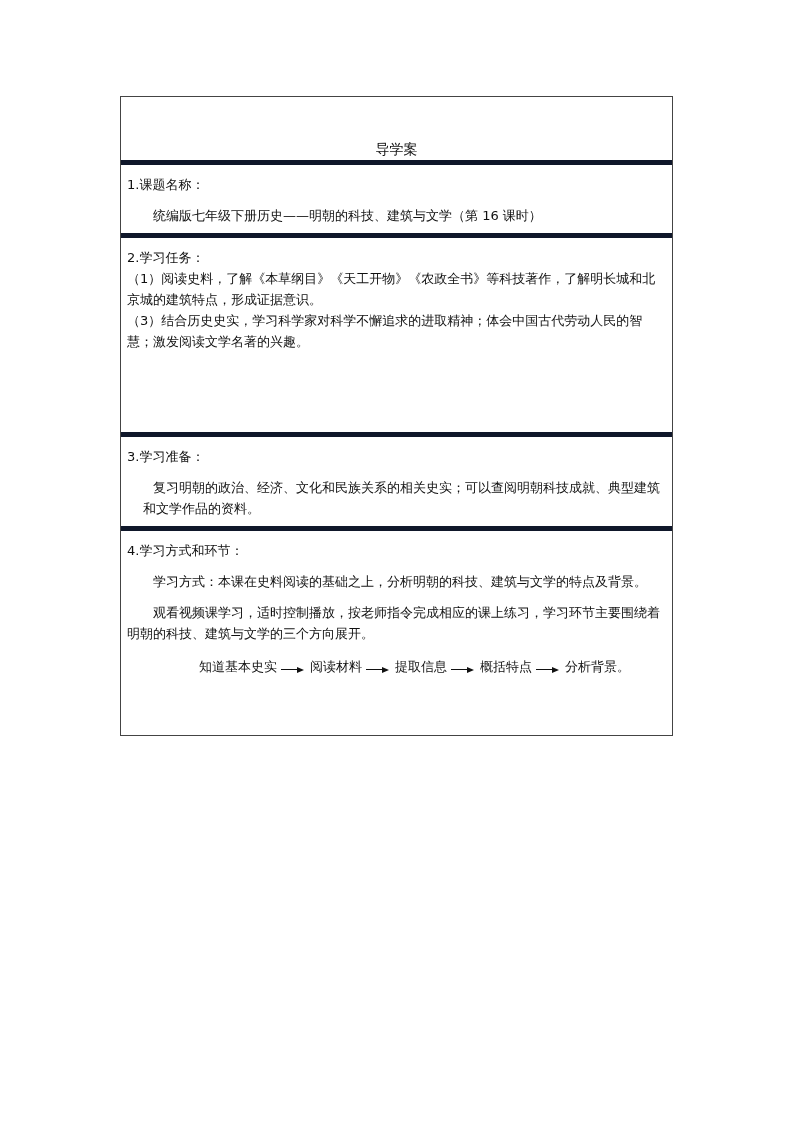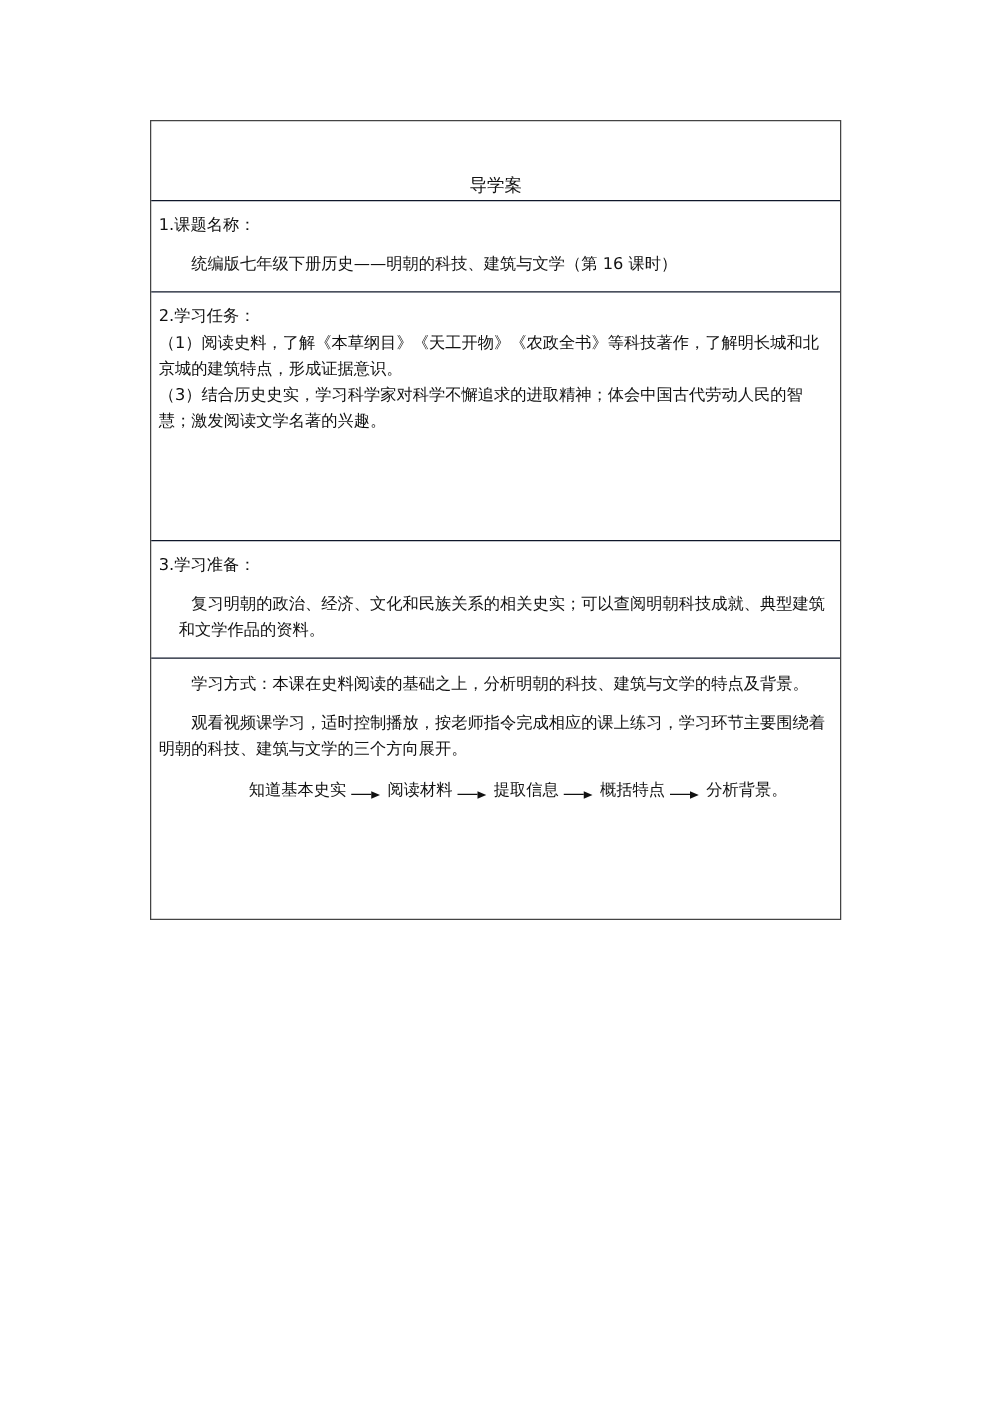--- a/index.html
+++ b/index.html
@@ -16,21 +16,21 @@
     }
     .sheet {
       position: absolute;
       left: 120px;
       top: 96px;
       width: 553px;
       border: 1px solid #444444;
       box-sizing: border-box;
     }
     .row {
-      border-top: 1px solid #0f172a;
+      border-top: 5px solid #0f172a;
       box-sizing: border-box;
       padding: 0 6px;
       font-size: 13px;
       line-height: 21px;
     }
     .row:first-child { border-top: none; }
     .title-row {
       height: 63px;
       display: flex;
       align-items: flex-end;
@@ -103,20 +103,21 @@
     <div class="task">（1）阅读史料，了解《本草纲目》《天工开物》《农政全书》等科技著作，了解明长城和北京城的建筑特点，形成证据意识。</div>
     <div class="task">（3）结合历史史实，学习科学家对科学不懈追求的进取精神；体会中国古代劳动人民的智慧；激发阅读文学名著的兴趣。</div>
   </div>
 
   <div class="row r3">
     <div class="heading">3.学习准备：</div>
     <div class="prep">复习明朝的政治、经济、文化和民族关系的相关史实；可以查阅明朝科技成就、典型建筑和文学作品的资料。</div>
   </div>
 
   <div class="row r4">
+    <div class="heading">4.学习方式和环节：</div>
     <div class="para">学习方式：本课在史料阅读的基础之上，分析明朝的科技、建筑与文学的特点及背景。</div>
     <div class="para">观看视频课学习，适时控制播放，按老师指令完成相应的课上练习，学习环节主要围绕着明朝的科技、建筑与文学的三个方向展开。</div>
     <div class="flow">
       <span class="step">知道基本史实</span>
       <span class="arrow">
           <span class="shaft"></span>
           <span class="head"></span>
         </span>
       <span class="step">阅读材料</span>
       <span class="arrow">

